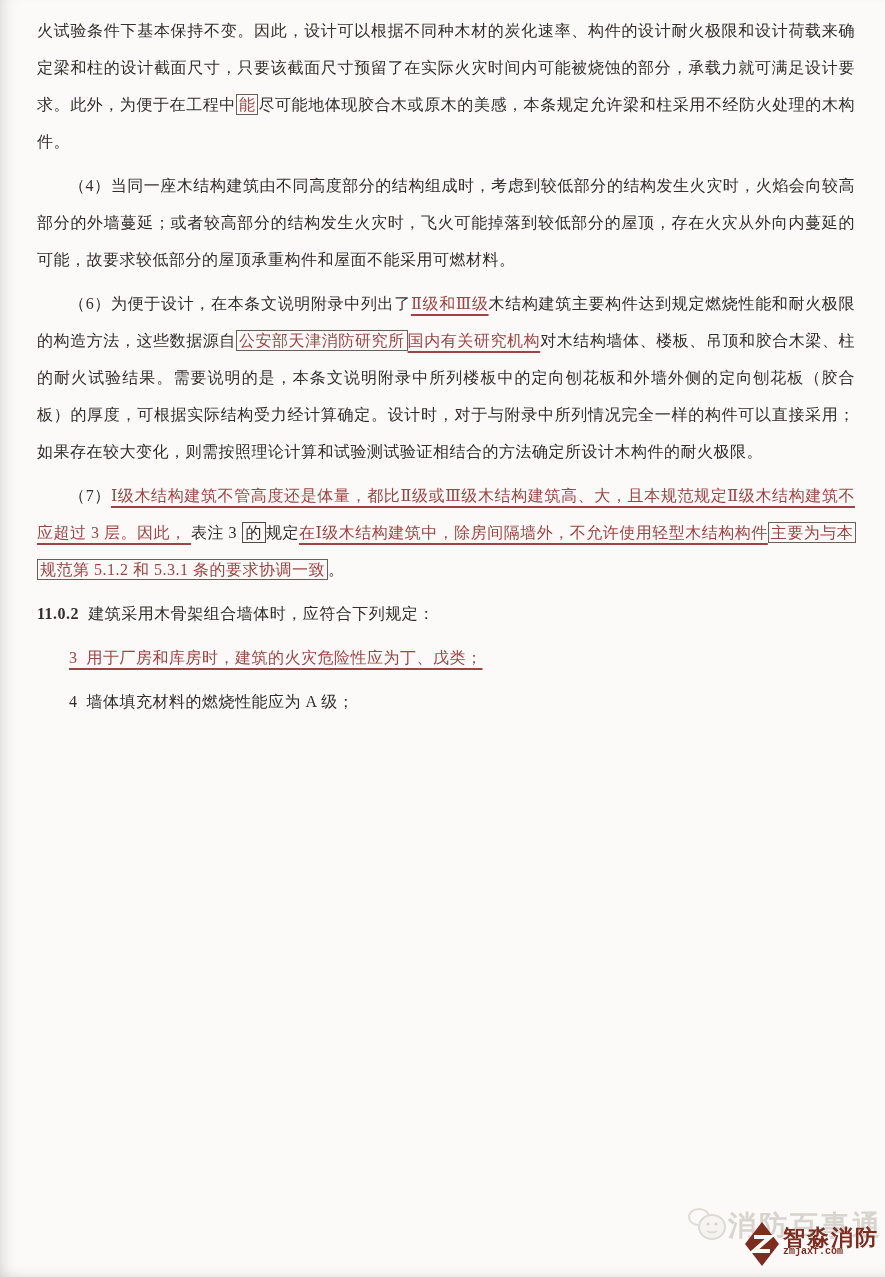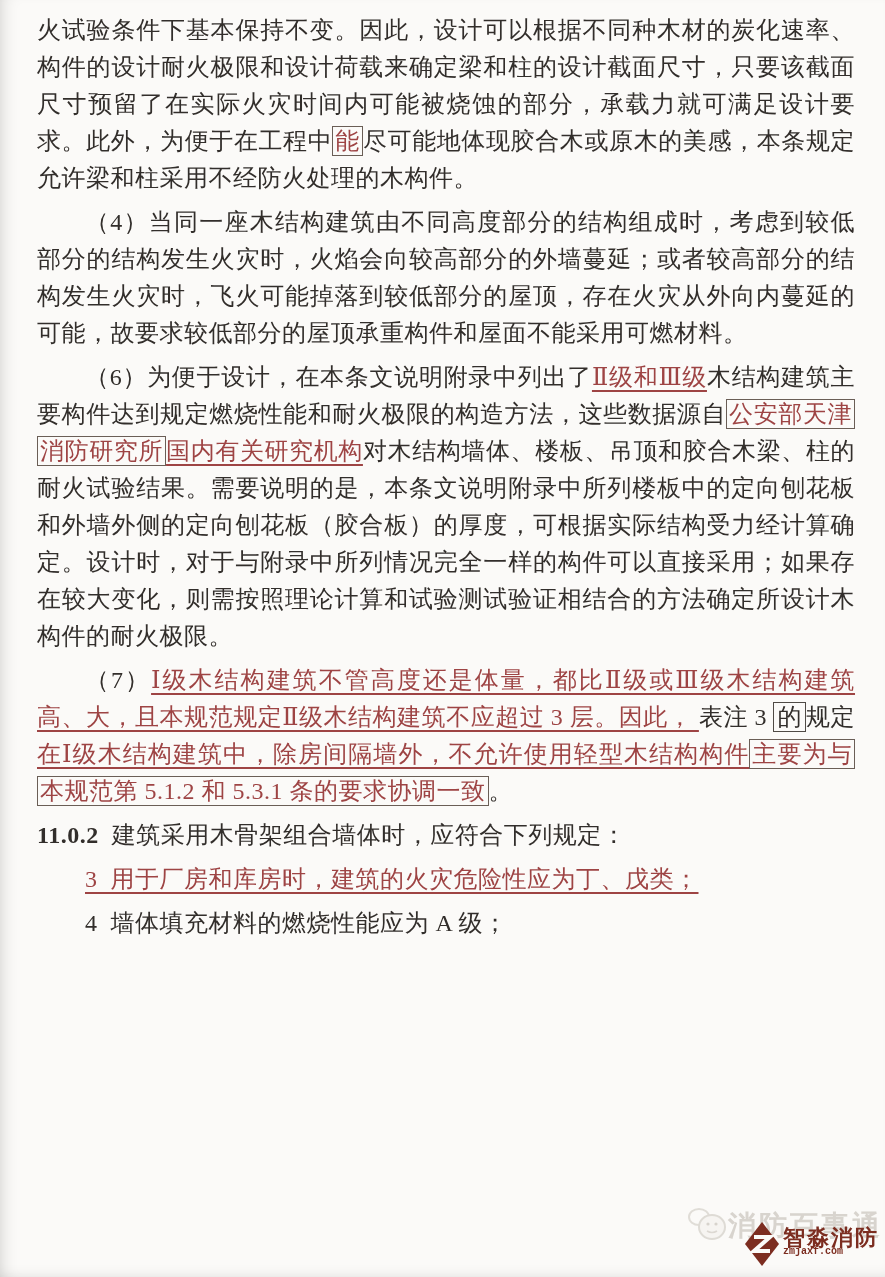--- a/index.html
+++ b/index.html
@@ -20,21 +20,21 @@
   .page{
     position:absolute;inset:0;
     background:var(--bg);
     box-shadow:inset 14px 0 18px -14px rgba(0,0,0,.18), inset 0 -10px 14px -10px rgba(0,0,0,.10);
     overflow:hidden;
   }
   .doc{
     position:absolute;left:0;top:0;right:0;bottom:0;
     padding:12px 30px 0 37px;
     color:var(--ink);
-    font-size:24px;
+    font-size:16px;
     line-height:37px;
     text-align:justify;
     letter-spacing:.5px;
   }
   p.para{margin:0;}
   p.para + p.para{margin-top:7px;}
   p.indent{text-indent:2em;}
   p.flush{text-indent:0;}
   .run{white-space:pre-wrap;}
   .run-black{color:var(--ink);}

